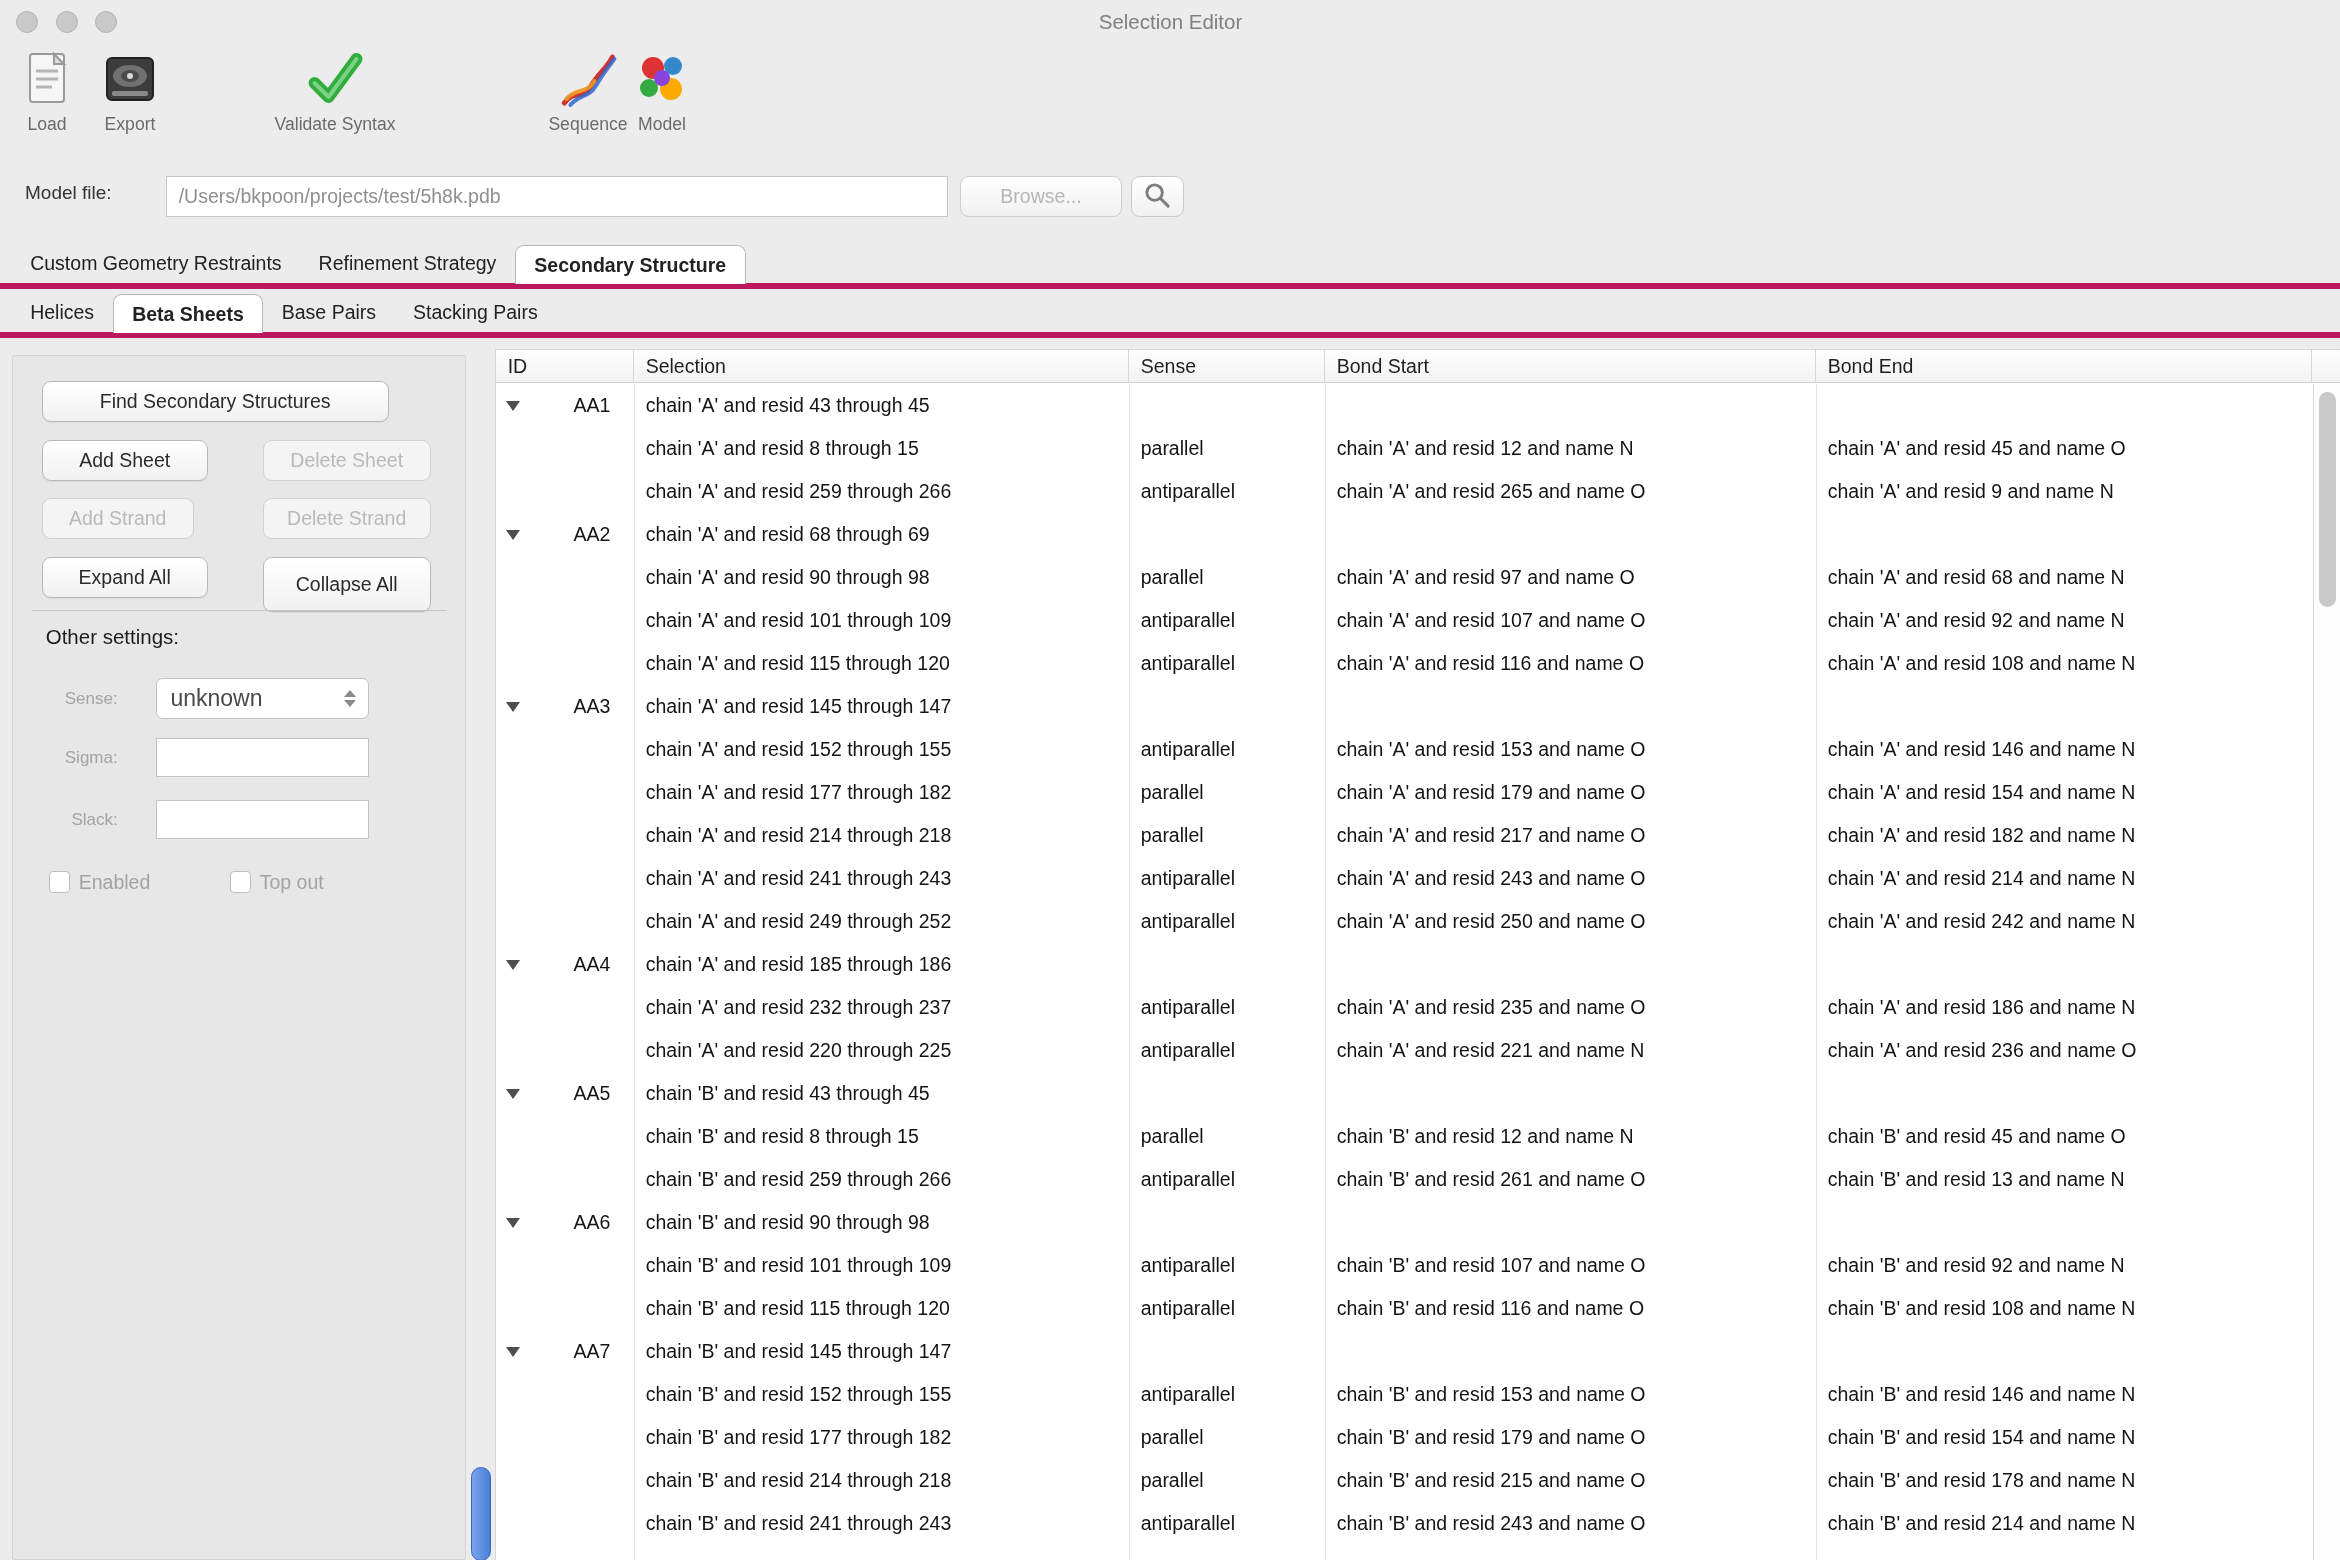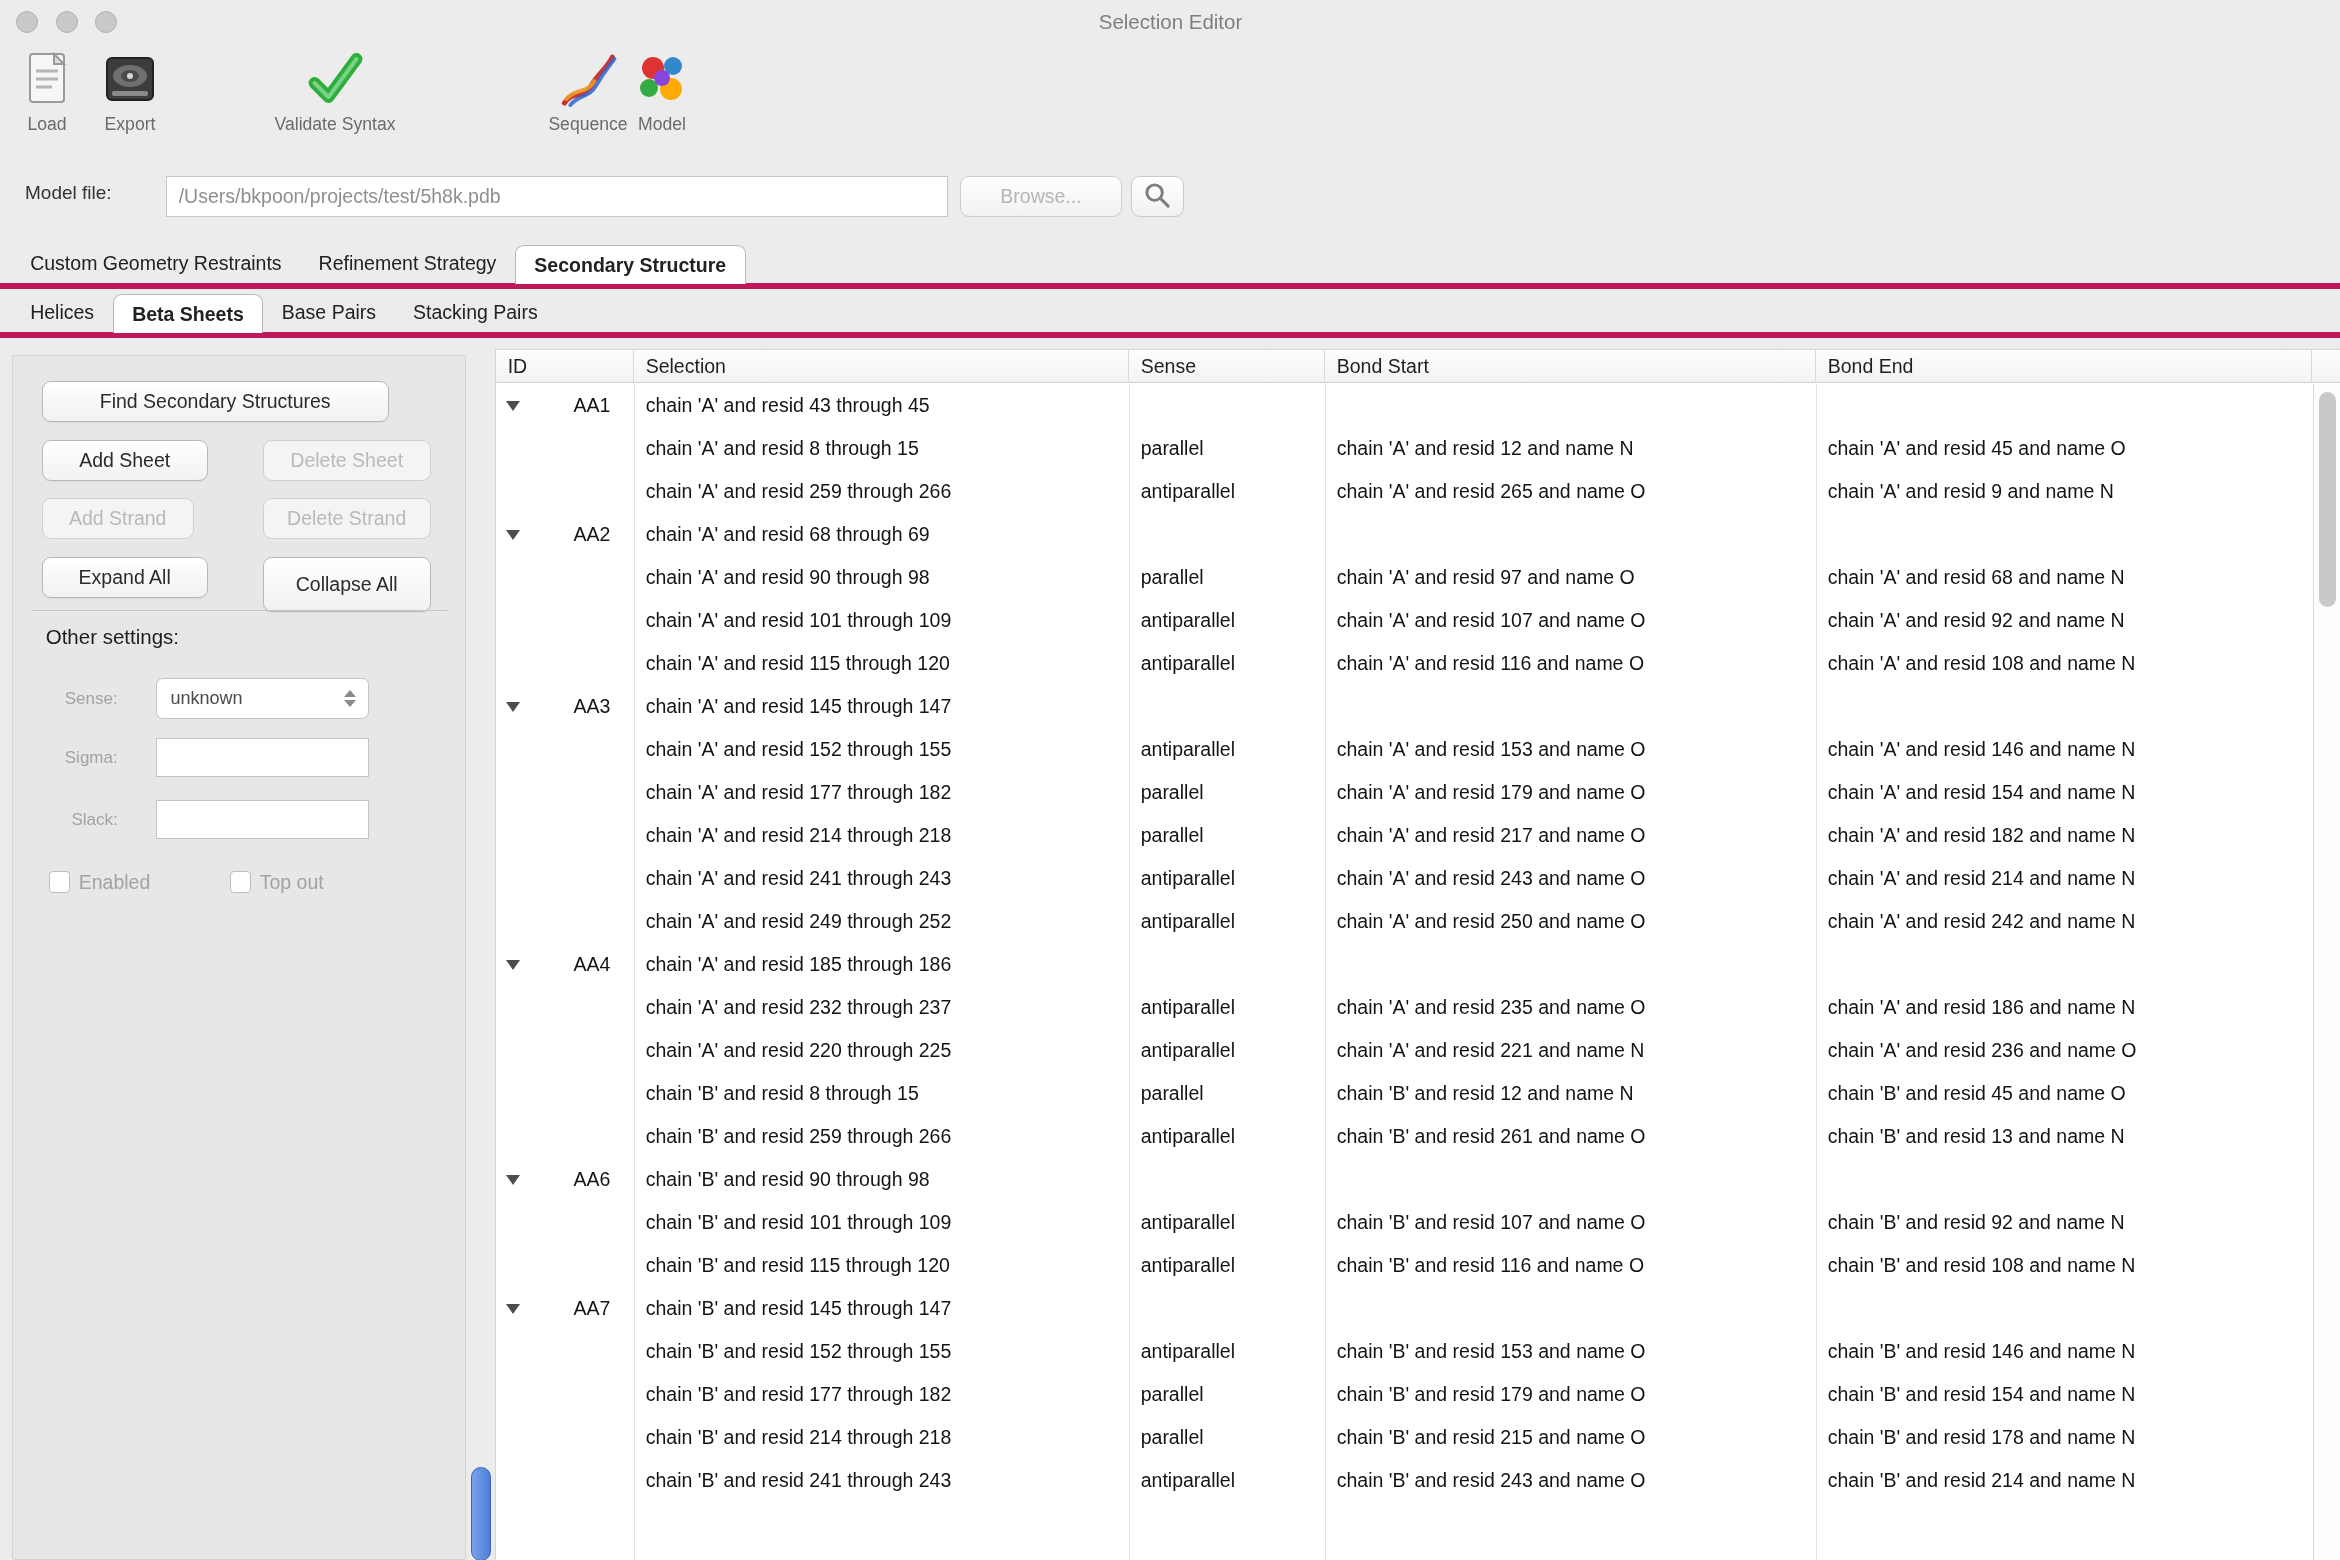--- a/index.html
+++ b/index.html
@@ -47,21 +47,21 @@
              border:1px solid #d3d3d3; border-radius:2px; }
   .btn { position:absolute; background:linear-gradient(#ffffff,#f1f1f1); border:1px solid #b8b8b8;
          border-radius:8.8px; font-size:19.5px; color:#2b2b2b; font-family:inherit;
          box-shadow:0 1px 1px rgba(0,0,0,.05); }
   .btn.disabled { color:#b9b9b9; border-color:#cfcfcf; box-shadow:none; background:#f4f4f4; }
   .sep { position:absolute; left:19.5px; top:254px; width:415px; height:1px; background:#c6c6c6; }
   .os-label { position:absolute; left:33px; top:269px; font-size:20.5px; color:#1d1d1d; }
   .field-label { position:absolute; left:0; width:105px; text-align:right; font-size:17px; color:#a3a3a3; }
   .dropdown { position:absolute; left:143px; top:322px; width:213px; height:41px; background:#fff;
               border:1px solid #c3c3c3; border-radius:6.8px; display:flex; align-items:center; }
-  .dropdown .dval { flex:1; padding-left:13.7px; font-size:18px; color:#4a4a4a; }
+  .dropdown .dval { flex:1; padding-left:13.7px; font-size:23px; color:#4a4a4a; }
   .stepper { width:29px; display:flex; flex-direction:column; align-items:center; gap:2.9px; padding-right:5.9px; }
   .chv { width:0; height:0; border-left:6.8px solid transparent; border-right:6.8px solid transparent; }
   .chv.up { border-bottom:7.8px solid #8a8a8a; }
   .chv.dn { border-top:7.8px solid #8a8a8a; }
   .sfield { position:absolute; left:143px; width:213px; height:39px; background:#fff;
             border:1px solid #c3c3c3; font-family:inherit; font-size:19.5px; padding-left:9.8px; }
   .cbx { position:absolute; width:21.5px; height:21.5px; background:#fff; border:1px solid #bdbdbd; border-radius:3.9px; }
   .cbx-label { position:absolute; font-size:19.5px; color:#a3a3a3; white-space:nowrap; }
 
   
@@ -388,20 +388,30 @@
         <div class="trow">
     <div class="cell id-cell">
       <span class="tri"></span>
       <span></span>
     </div>
     <div class="cell">chain 'A' and resid 220 through 225</div>
     <div class="cell">antiparallel</div>
     <div class="cell">chain 'A' and resid 221 and name N</div>
     <div class="cell">chain 'A' and resid 236 and name O</div>
   </div>
+        <div class="trow group">
+    <div class="cell id-cell">
+      <span class="tri"></span>
+      <span>AA5</span>
+    </div>
+    <div class="cell">chain 'B' and resid 43 through 45</div>
+    <div class="cell"></div>
+    <div class="cell"></div>
+    <div class="cell"></div>
+  </div>
         <div class="trow">
     <div class="cell id-cell">
       <span class="tri"></span>
       <span></span>
     </div>
     <div class="cell">chain 'B' and resid 8 through 15</div>
     <div class="cell">parallel</div>
     <div class="cell">chain 'B' and resid 12 and name N</div>
     <div class="cell">chain 'B' and resid 45 and name O</div>
   </div>

